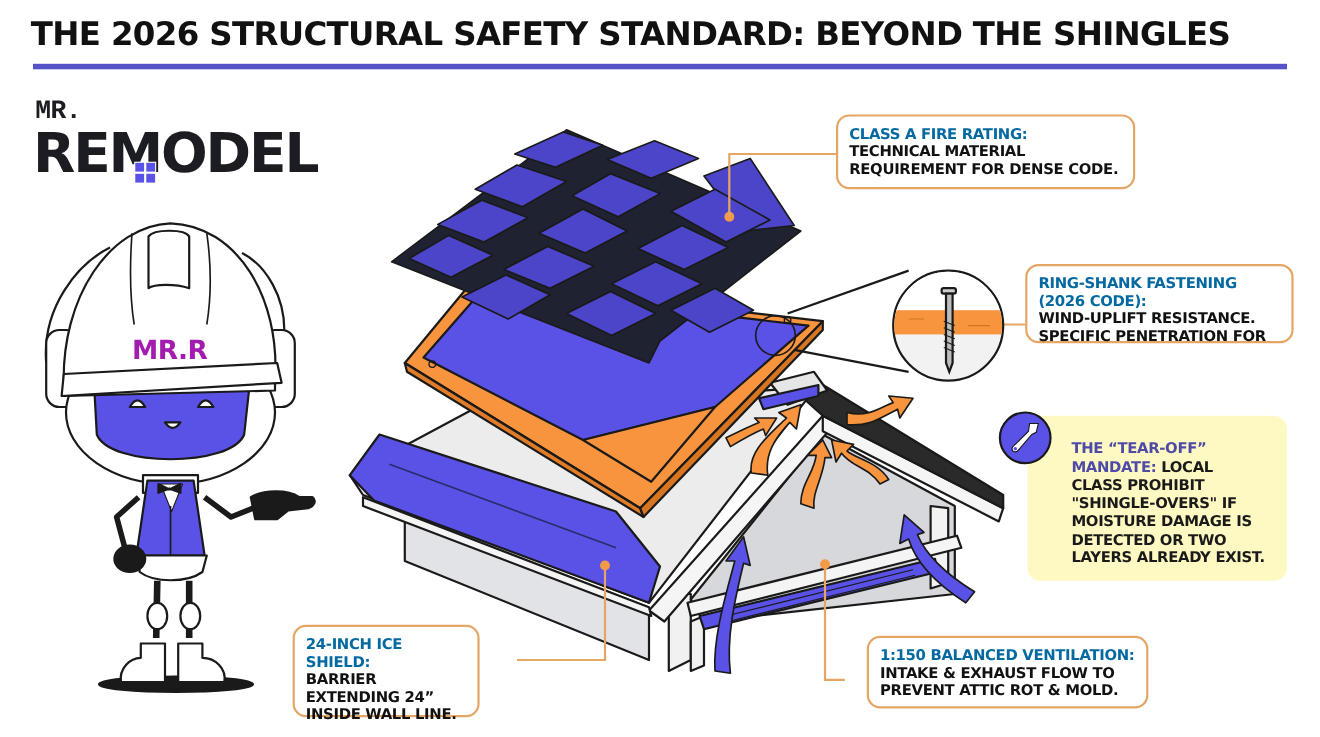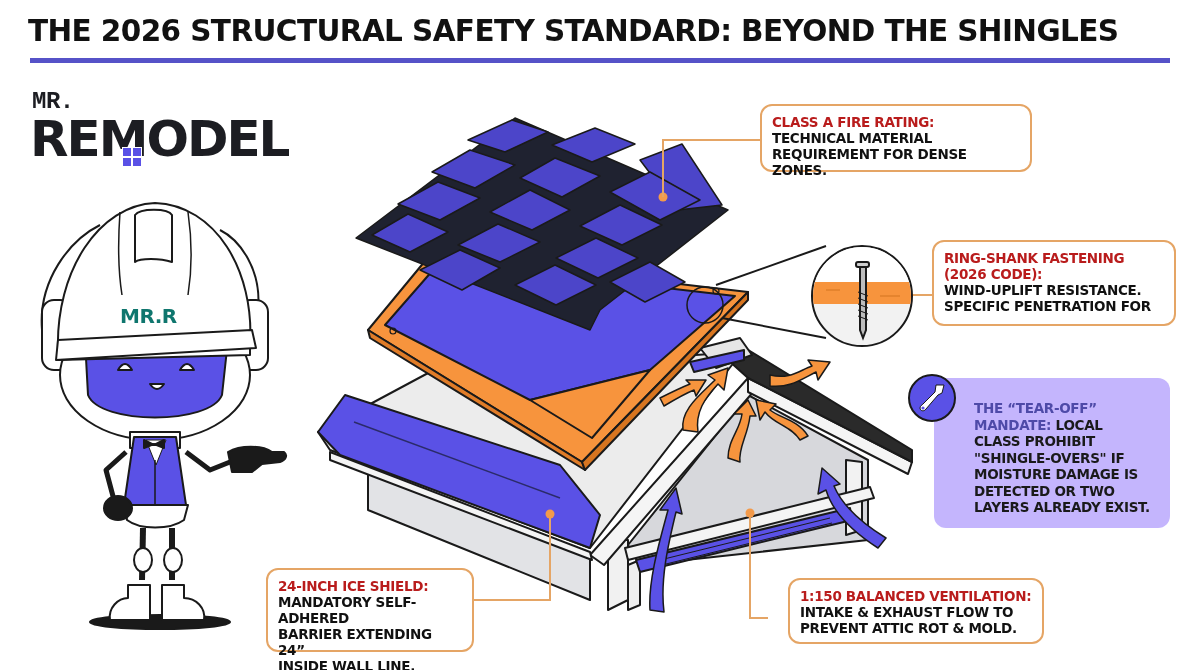--- a/index.html
+++ b/index.html
@@ -13,24 +13,24 @@
              font-size:24px; color:#1c1d22; letter-spacing:-0.5px; }
   .logo-main { position:absolute; left:30px; top:110px; font-family:"DejaVu Sans", sans-serif; font-weight:bold;
                font-size:50px; color:#1c1d22; letter-spacing:-2px; line-height:58px; }
   .logo-grid { position:absolute; left:122px; top:147px; width:18px; height:18px; display:grid;
                grid-template-columns:8px 8px; gap:2px; background:#fff; padding:1px; }
   .logo-grid span { background:#5a51e6; display:block; }
 
   .callout { position:absolute; border:2.5px solid #e5a565; border-radius:12px; background:#fff;
              padding:8px 10px; box-sizing:border-box; font-family:"DejaVu Sans", sans-serif; font-weight:bold;
              font-size:13.5px; line-height:16px; letter-spacing:-0.3px; color:#111; }
-  .callout .head { color:#b91c1c; display:block; }
+  .callout .head { color:#0369a1; display:block; }
   .callout .body { display:block; }
 
-  .orange-card { position:absolute; left:934px; top:378px; width:236px; height:150px; background:#c4b5fd;
+  .orange-card { position:absolute; left:934px; top:378px; width:236px; height:150px; background:#fef9c3;
                  border-radius:12px; padding:22px 10px 10px 40px; box-sizing:border-box;
                  font-family:"DejaVu Sans", sans-serif; font-weight:bold; font-size:13.5px; line-height:16.5px;
                  letter-spacing:-0.3px; color:#1a1a1a; }
   .orange-card .head { color:#4e4aa8; }
   .scraper-badge { position:absolute; left:908px; top:374px; width:48px; height:48px; border-radius:50%;
                    background:#5a51e6; border:2.5px solid #1a1a1a; box-sizing:border-box; }
 
   svg.art { position:absolute; left:0; top:0; }
 </style>
 </head>
@@ -194,29 +194,29 @@
     <line x1="172" y1="528" x2="172" y2="580" stroke-width="6"></line>
     <ellipse cx="143" cy="560" rx="9" ry="12" fill="#fff"></ellipse>
     <ellipse cx="173" cy="560" rx="9" ry="12" fill="#fff"></ellipse>
 
     <ellipse cx="160" cy="622" rx="70" ry="7" fill="#1a1a1a"></ellipse>
     <path d="M128,585 L150,585 L150,620 L110,620 C108,608 118,598 128,598 Z" fill="#fff"></path>
     <path d="M162,585 L184,585 L184,598 C196,598 206,608 204,620 L162,620 Z" fill="#fff"></path>
   </g>
 </svg>
 
-<div style="position:absolute; left:120px; top:304px; font-family:'DejaVu Sans',sans-serif; font-weight:bold; font-size:20px; color:#0f766e; letter-spacing:-0.5px;">MR.R</div>
+<div style="position:absolute; left:120px; top:304px; font-family:'DejaVu Sans',sans-serif; font-weight:bold; font-size:24px; color:#a21caf; letter-spacing:-0.5px;">MR.R</div>
 
 <div class="callout" style="left:760px; top:104px; width:272px; height:68px;">
   <span class="head">CLASS A FIRE RATING:</span>
   <span class="body">TECHNICAL MATERIAL</span>
-  <span class="body">REQUIREMENT FOR DENSE ZONES.</span>
-</div>
-
-<div class="callout" style="left:932px; top:240px; width:244px; height:86px;">
+  <span class="body">REQUIREMENT FOR DENSE CODE.</span>
+</div>
+
+<div class="callout" style="left:932px; top:240px; width:244px; height:72px;">
   <span class="head">RING-SHANK FASTENING</span>
   <span class="head">(2026 CODE):</span>
   <span class="body">WIND-UPLIFT RESISTANCE.</span>
   <span class="body">SPECIFIC PENETRATION FOR</span>
 </div>
 
 <div class="orange-card">
   <span class="head" style="display:block;">THE “TEAR-OFF”</span>
   <span style="display:block;"><span class="head">MANDATE:</span><span> LOCAL</span></span>
   <span style="display:block;">CLASS PROHIBIT</span>
@@ -225,23 +225,22 @@
   <span style="display:block;">DETECTED OR TWO</span>
   <span style="display:block;">LAYERS ALREADY EXIST.</span>
 </div>
 <div class="scraper-badge">
   <svg width="44" height="44" viewBox="0 0 44 44" style="position:absolute;left:0;top:0;">
     <path d="M26,9 L34,9 L32,17 L28,19 L16,33 C14,36 10,35 10,32 C10,30 12,29 13,28 L25,16 Z" fill="#fff" stroke="#1a1a1a" stroke-width="1"></path>
     <circle cx="13" cy="32" r="1.6" fill="#5a51e6"></circle>
   </svg>
 </div>
 
-<div class="callout" style="left:266px; top:568px; width:208px; height:84px;">
+<div class="callout" style="left:266px; top:568px; width:170px; height:84px;">
   <span class="head">24-INCH ICE SHIELD:</span>
-  <span class="body">MANDATORY SELF-ADHERED</span>
   <span class="body">BARRIER EXTENDING 24”</span>
   <span class="body">INSIDE WALL LINE.</span>
 </div>
 
 <div class="callout" style="left:768px; top:578px; width:256px; height:66px;margin-left:20px;">
   <span class="head">1:150 BALANCED VENTILATION:</span>
   <span class="body">INTAKE &amp; EXHAUST FLOW TO</span>
   <span class="body">PREVENT ATTIC ROT &amp; MOLD.</span>
 </div>
 

